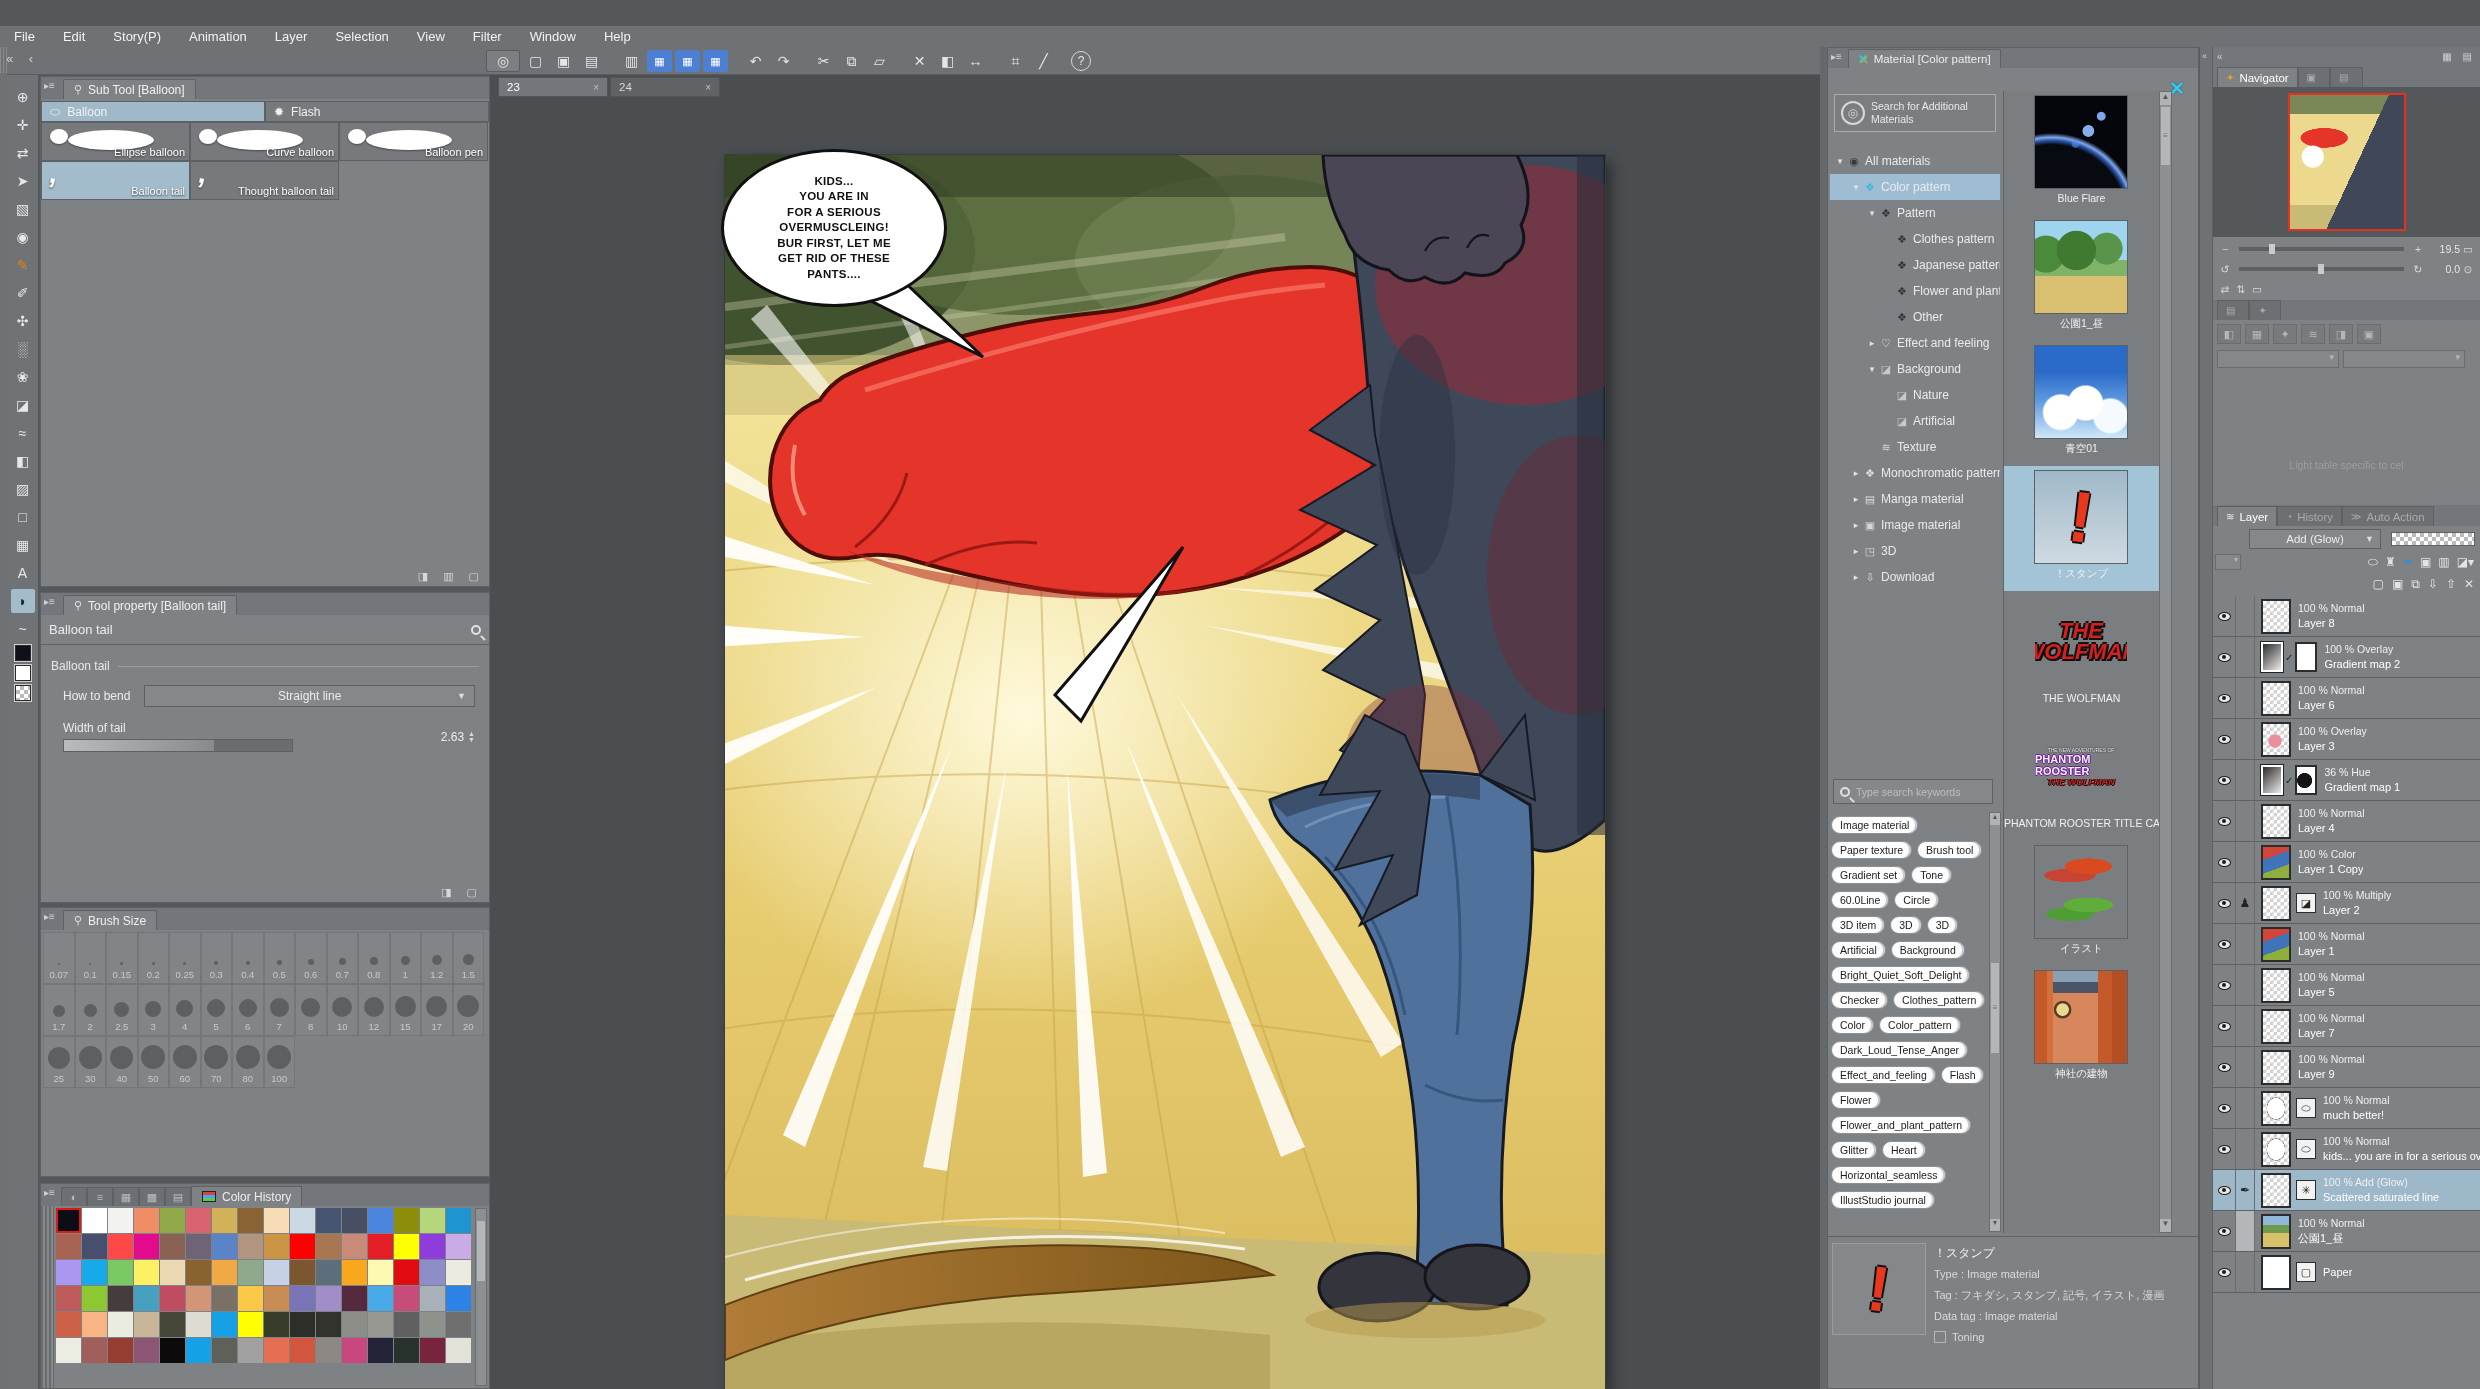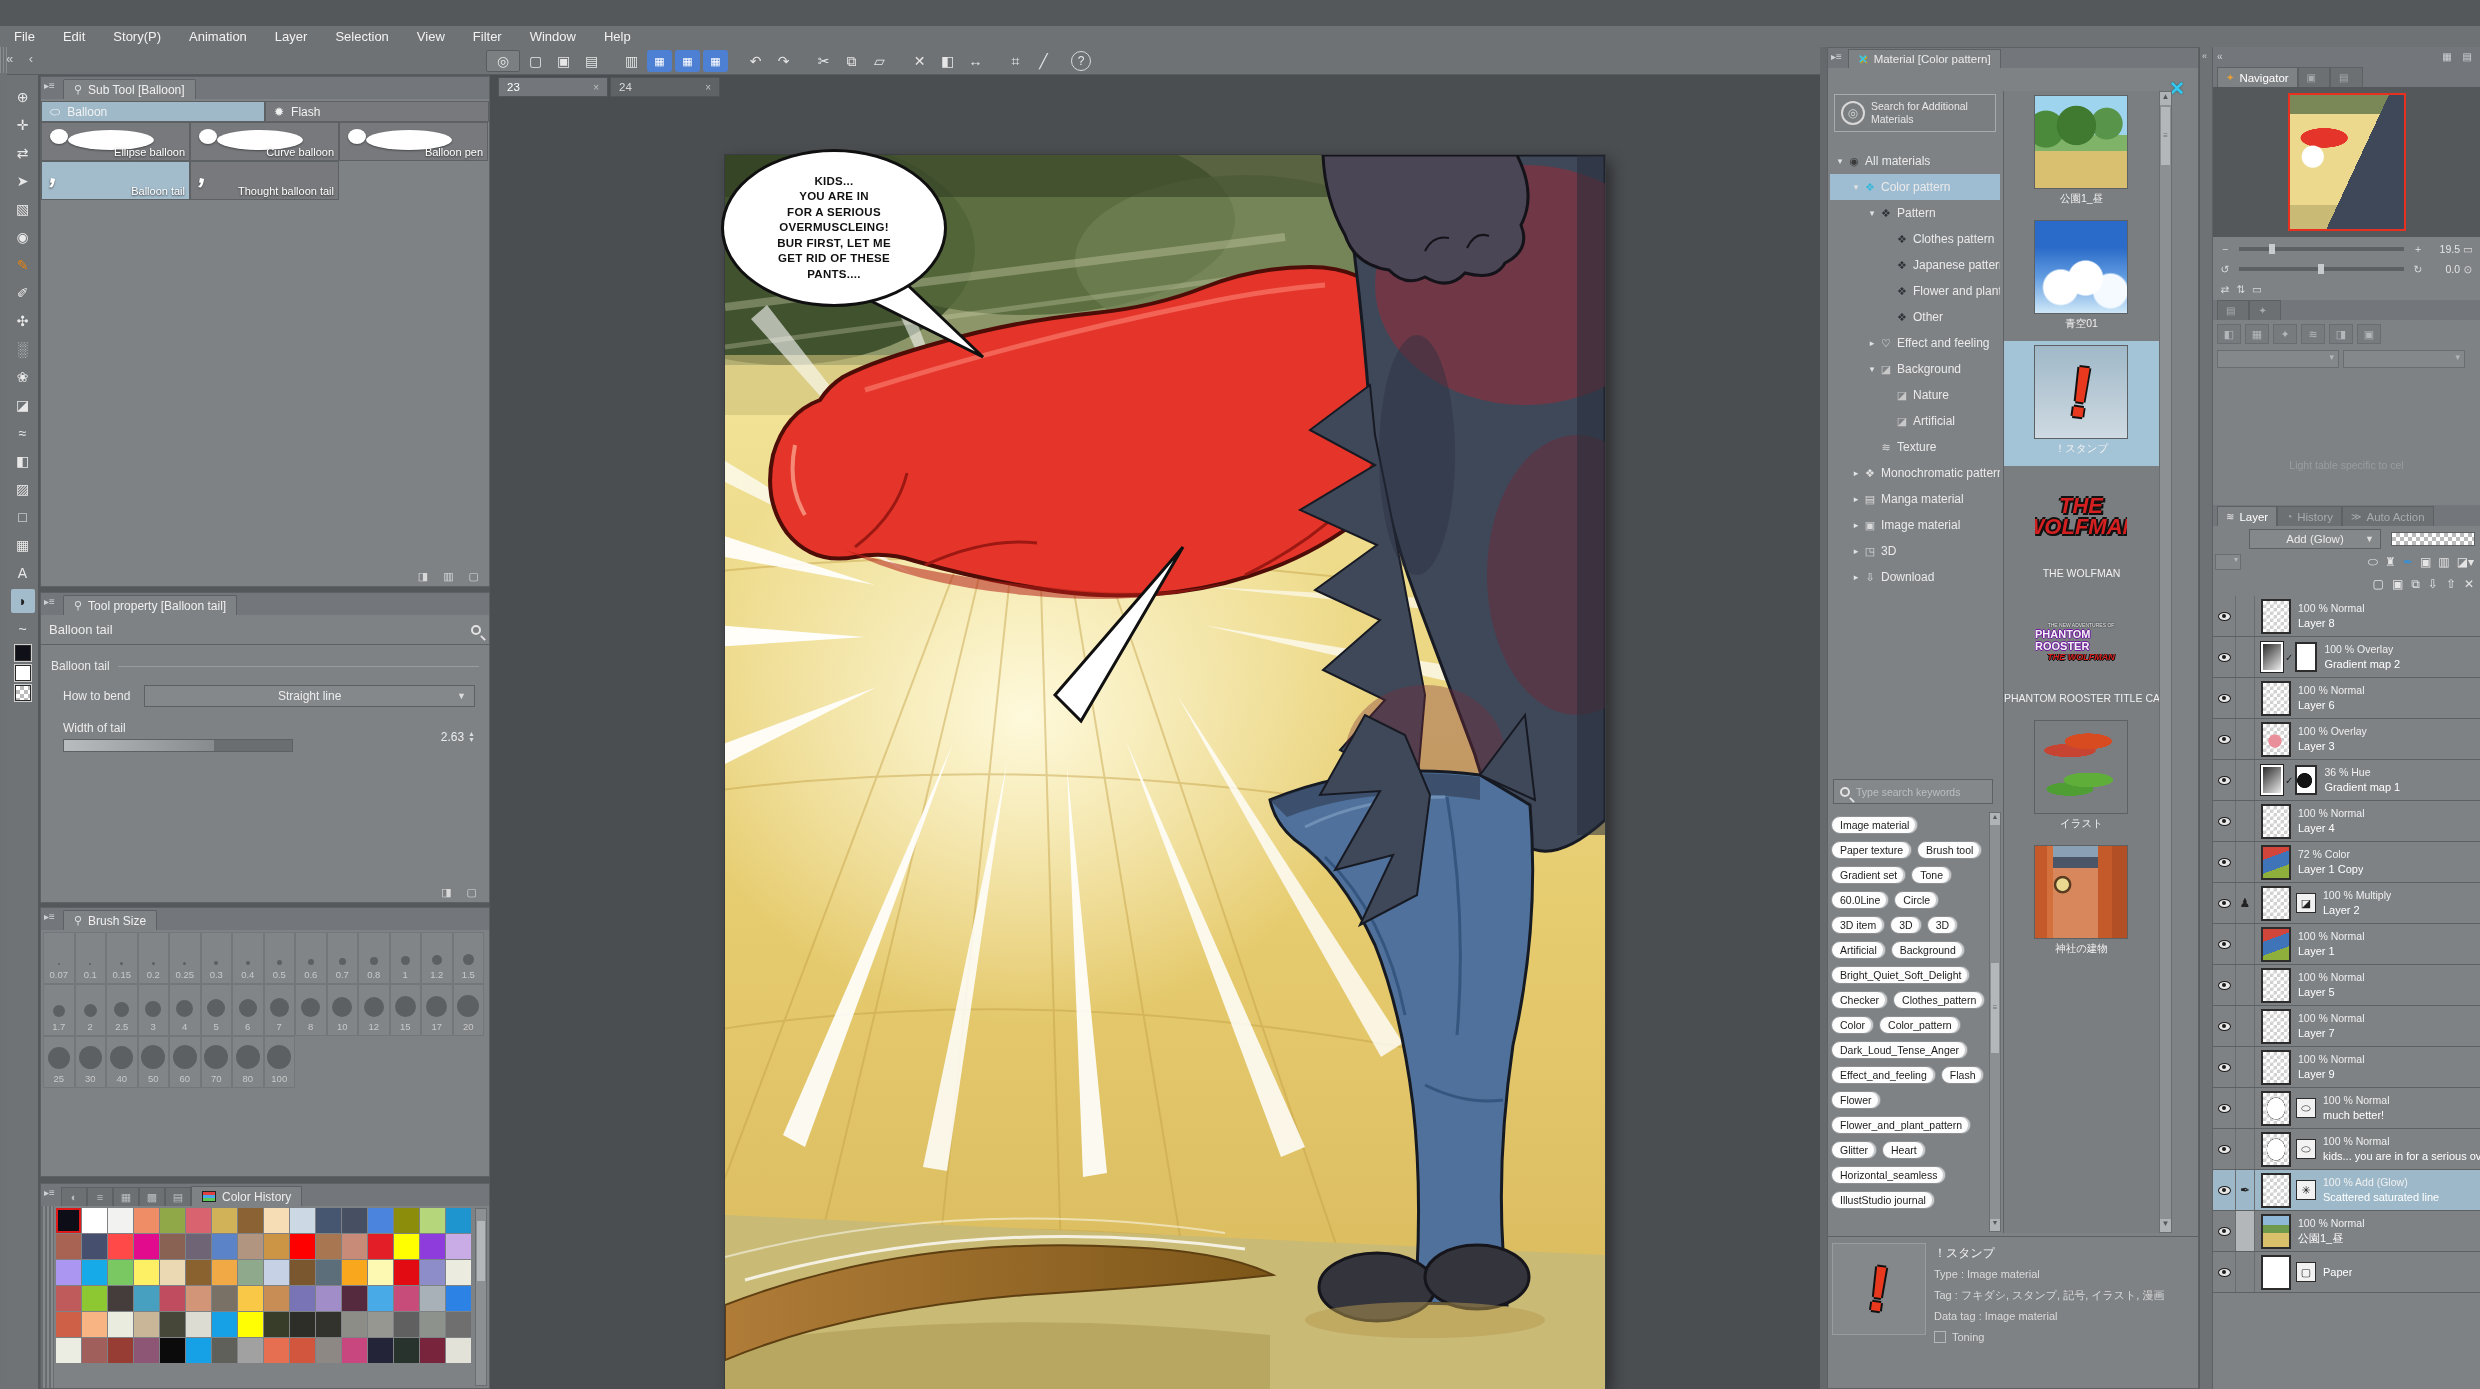--- a/index.html
+++ b/index.html
@@ -883,20 +883,24 @@
           <span>3D</span>
         </div>
         <div class="trow" style="padding-left: 20px;">
           <span class="ar">▸</span>
           <span class="ti" style="color: rgb(216, 216, 216);">⇩</span>
           <span>Download</span>
         </div>
       </div>
     <div id="mlist">
         <div class="mitem">
+          <div class="mthumb mt-space"></div>
+          <div class="mlabel">Blue Flare</div>
+        </div>
+        <div class="mitem">
           <div class="mthumb mt-park"></div>
           <div class="mlabel">公園1_昼</div>
         </div>
         <div class="mitem">
           <div class="mthumb mt-sky"></div>
           <div class="mlabel">青空01</div>
         </div>
         <div class="mitem sel">
           <div class="mthumb mt-exclaim">
             <span class="bigbang">!</span>
@@ -1179,21 +1183,21 @@
         </div>
         <div class="lrow">
           <span class="lcell">
             <span class="eyeico"></span>
           </span>
           <span class="lcell c2"></span>
           <span class="lthumbwrap">
             <span class="lt art"></span>
           </span>
           <span class="ltext">
-            <span class="lblend">72 % Color</span>
+            <span class="lblend">100 % Color</span>
             <span class="lname">Layer 1 Copy</span>
           </span>
         </div>
         <div class="lrow">
           <span class="lcell">
             <span class="eyeico"></span>
           </span>
           <span class="lcell c2">
             <span class="penmark">♟</span>
           </span>

